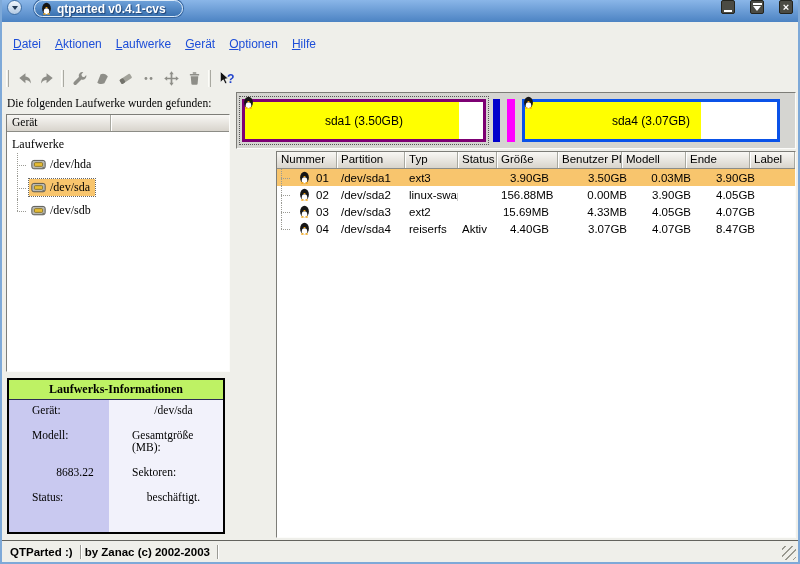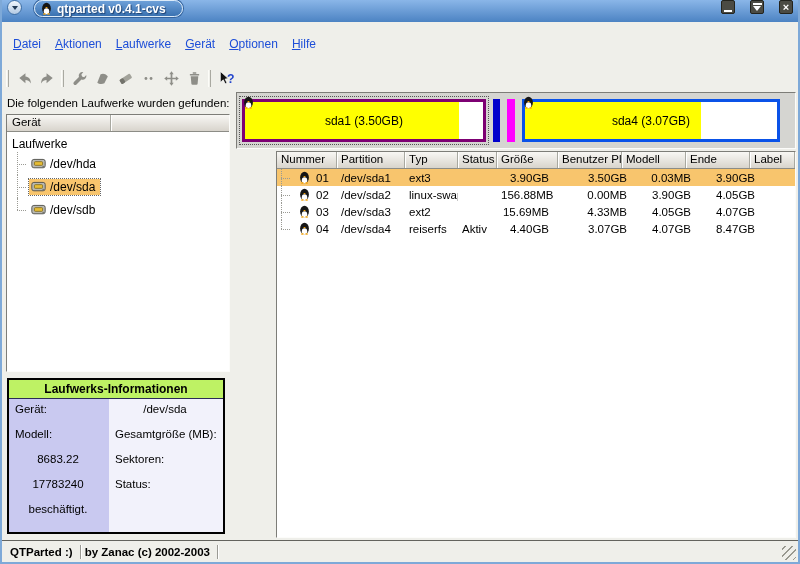--- a/index.html
+++ b/index.html
@@ -33,21 +33,21 @@
   
   .menubar { flex: 0 0 18px; display: flex; align-items: center; padding-left: 4px; }
   .menu-item { font-size: 12px; padding: 15px 7px; color: #1d4ed8; }
   .toolbar { flex: 0 0 24px; display: flex; align-items: center; padding-left: 2px; }
   .grip { width: 3px; height: 17px; margin: 0 4px 0 2px; border-left: 1px solid #fcfcf8; border-right: 1px solid #a9a9a1; }
   .tool-btn { width: 23px; height: 22px; display: flex; align-items: center; justify-content: center; }
 
   
   .content { flex: 1; display: flex; min-height: 0; padding: 2px 2px 0 2px; }
 
-  .left-panel { width: 226px; flex: none; display: flex; flex-direction: column; padding: 0 0 4px 2px; }
+  .left-panel { width: 226px; flex: none; display: flex; flex-direction: column; padding: 0 0 4px 2px; font-family: Liberation Serif, serif; }
   .found-label { font-size: 11.5px; padding: 5px 0 5px 1px; white-space: nowrap; }
   .tree-widget { flex: 1; background: #fff; border: 1px solid; border-color: #7d7d78 #fcfcfa #fcfcfa #7d7d78;
                  display: flex; flex-direction: column; overflow: hidden; }
   .tree-header { display: flex; flex: 0 0 17px; background: linear-gradient(#f8f7f4, #d8d4cc);
                  border-bottom: 1px solid #8c8c86; font-size: 11.5px; }
   .tree-hcell { width: 104px; padding: 1px 5px; border-right: 1px solid #a8a8a0; box-shadow: 1px 0 0 #fff; }
   .tree-hrest { flex: 1; }
   .tree-body { padding: 3px 0 0 3px; font-size: 12px; }
   .tree-root { padding: 2px 0 1px 2px; }
   .tree-row { display: flex; align-items: center; height: 23px; padding-left: 7px; }
@@ -84,21 +84,21 @@
   .t-cell { padding: 0 9px 0 4px; white-space: nowrap; overflow: hidden; flex: none; }
   .num-cell { display: flex; align-items: center; gap: 6px; padding: 0 2px 0 4px; height: 100%; }
   .row-tux { line-height: 0; }
 
   
   .info-panel { flex: 0 0 156px; margin: 6px 5px 0 1px; border: 2px solid #000;
                 display: flex; flex-direction: column; font-size: 11.5px; overflow: hidden; }
   .info-title { background: #bef264; text-align: center; font-weight: bold; font-size: 12px;
                 padding: 2px 0; border-bottom: 1px solid #2b2b55; }
   .info-grid { flex: 1; display: grid; grid-template-columns: 100px 1fr; align-content: start;
-               background: linear-gradient(90deg, #c9c9f0 100px, #f2f2fb 100px); }
+               background: linear-gradient(90deg, #c9c9f0 100px, #f2f2fb 100px); padding-left: 17px; }
   .info-label { padding: 4px 4px 9px 6px; }
   .info-value { padding: 4px 6px 9px 4px; text-align: center; }
 
   
   .statusbar { flex: 0 0 22px; border-top: 1px solid #63635e; background: #efefea;
                display: flex; align-items: center; padding: 0 4px; font-weight: bold; font-size: 11.5px;
                position: relative; margin-top: 2px; }
   .status-item { padding: 0 7px 0 4px; white-space: nowrap; }
   .status-sep { width: 1px; height: 14px; background: #9a9a94; box-shadow: 1px 0 0 #fff; }
   .size-grip { position: absolute; right: 2px; bottom: 2px; width: 14px; height: 14px;
@@ -254,21 +254,20 @@
       </div>
       <div class="info-panel">
         <div class="info-title">Laufwerks-Informationen</div>
         <div class="info-grid">
             <div class="info-label">Gerät:</div>
             <div class="info-value">/dev/sda</div>
             <div class="info-label">Modell:</div>
             <div class="info-label">Gesamtgröße (MB):</div>
             <div class="info-value">8683.22</div>
             <div class="info-label">Sektoren:</div>
-            <div class="info-value">17783240</div>
             <div class="info-label">Status:</div>
             <div class="info-value">beschäftigt.</div>
           </div>
       </div>
     </div>
 
     <div class="splitter"></div>
 
     <div class="right-panel">
       <div class="bar-canvas">

